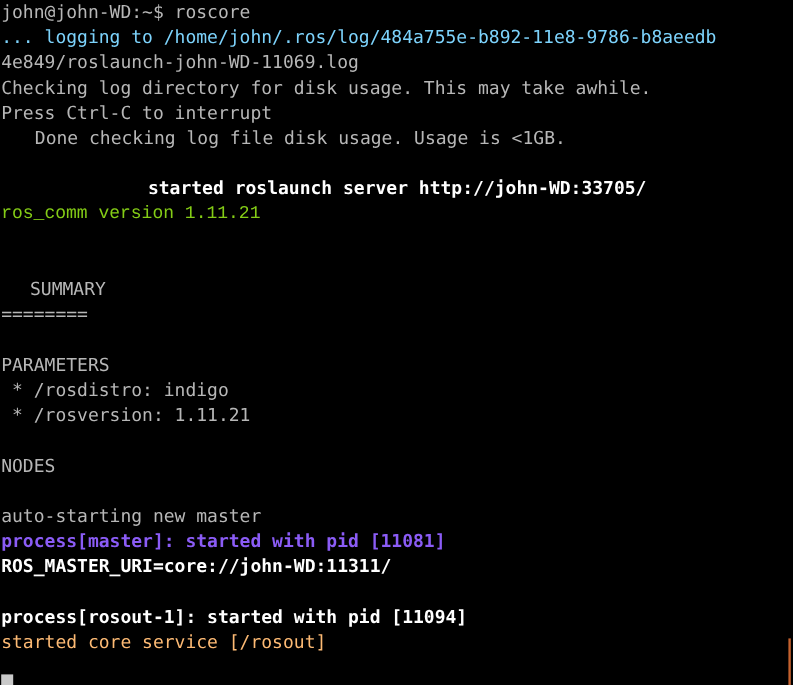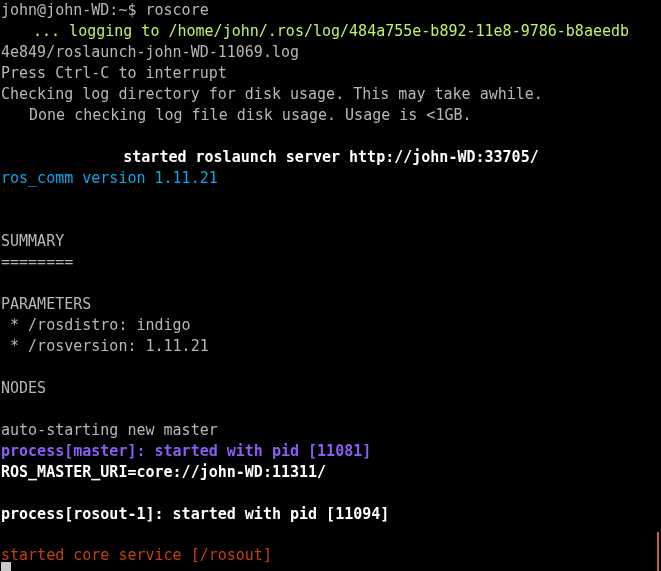--- a/index.html
+++ b/index.html
@@ -60,41 +60,41 @@
     height: 39px;
     background: #c4612e;
   }
 </style>
 </head>
 <body style="background: rgb(0, 0, 0);">
 
 <div id="terminal" style="background: rgb(0, 0, 0);">
   <div id="lines-container">
       <div class="line" style="color: rgb(183, 183, 183);">john@john-WD:~$ roscore</div>
-      <div class="line" style="color: #bef264; margin-left: 32px;">... logging to /home/john/.ros/log/484a755e-b892-11e8-9786-b8aeedb</div>
+      <div class="line" style="color: #7dd3fc;">... logging to /home/john/.ros/log/484a755e-b892-11e8-9786-b8aeedb</div>
       <div class="line" style="color: rgb(183, 183, 183);">4e849/roslaunch-john-WD-11069.log</div>
+      <div class="line" style="color: rgb(183, 183, 183);">Checking log directory for disk usage. This may take awhile.</div>
       <div class="line" style="color: rgb(183, 183, 183);">Press Ctrl-C to interrupt</div>
-      <div class="line" style="color: rgb(183, 183, 183);">Checking log directory for disk usage. This may take awhile.</div>
       <div class="line" style="color: rgb(183, 183, 183); padding-left: 28px;">Done checking log file disk usage. Usage is &lt;1GB.</div>
       <div class="line blank"></div>
       <div class="line bold" style="color: rgb(255, 255, 255); text-align: center;">started roslaunch server http://john-WD:33705/</div>
-      <div class="line" style="color: #0ea5e9;">ros_comm version 1.11.21</div>
+      <div class="line" style="color: #84cc16; font-family: Liberation Mono, monospace;">ros_comm version 1.11.21</div>
       <div class="line blank"></div>
       <div class="line blank"></div>
-      <div class="line" style="color: rgb(183, 183, 183);">SUMMARY</div>
+      <div class="line" style="color: rgb(183, 183, 183); padding-left: 24px;">SUMMARY</div>
       <div class="line" style="color: rgb(183, 183, 183);">========</div>
       <div class="line blank"></div>
       <div class="line" style="color: rgb(183, 183, 183);">PARAMETERS</div>
       <div class="line" style="color: rgb(183, 183, 183);"> * /rosdistro: indigo</div>
       <div class="line" style="color: rgb(183, 183, 183);"> * /rosversion: 1.11.21</div>
       <div class="line blank"></div>
       <div class="line" style="color: rgb(183, 183, 183);">NODES</div>
       <div class="line blank"></div>
       <div class="line" style="color: rgb(183, 183, 183);">auto-starting new master</div>
       <div class="line bold" style="color: #8b5cf6;">process[master]: started with pid [11081]</div>
       <div class="line bold" style="color: rgb(255, 255, 255);">ROS_MASTER_URI=core://john-WD:11311/</div>
       <div class="line blank"></div>
       <div class="line bold" style="color: rgb(255, 255, 255);">process[rosout-1]: started with pid [11094]</div>
-      <div class="line" style="color: #c2410c; margin-top: 20px;">started core service [/rosout]</div>
+      <div class="line" style="color: #fdba74;">started core service [/rosout]</div>
     </div>
   <div id="cursor" style="background: rgb(201, 201, 201);"></div>
   <div id="right-edge-strip" style="background: rgb(196, 97, 46);"></div>
 </div>
 
 </body></html>

